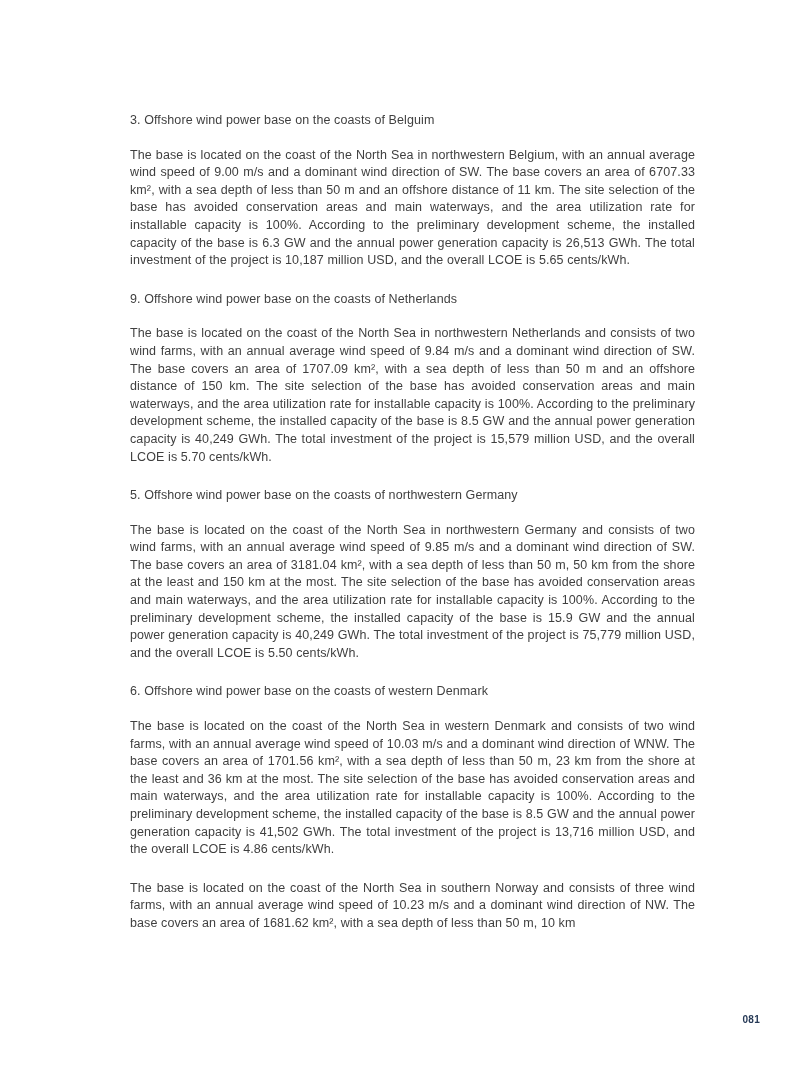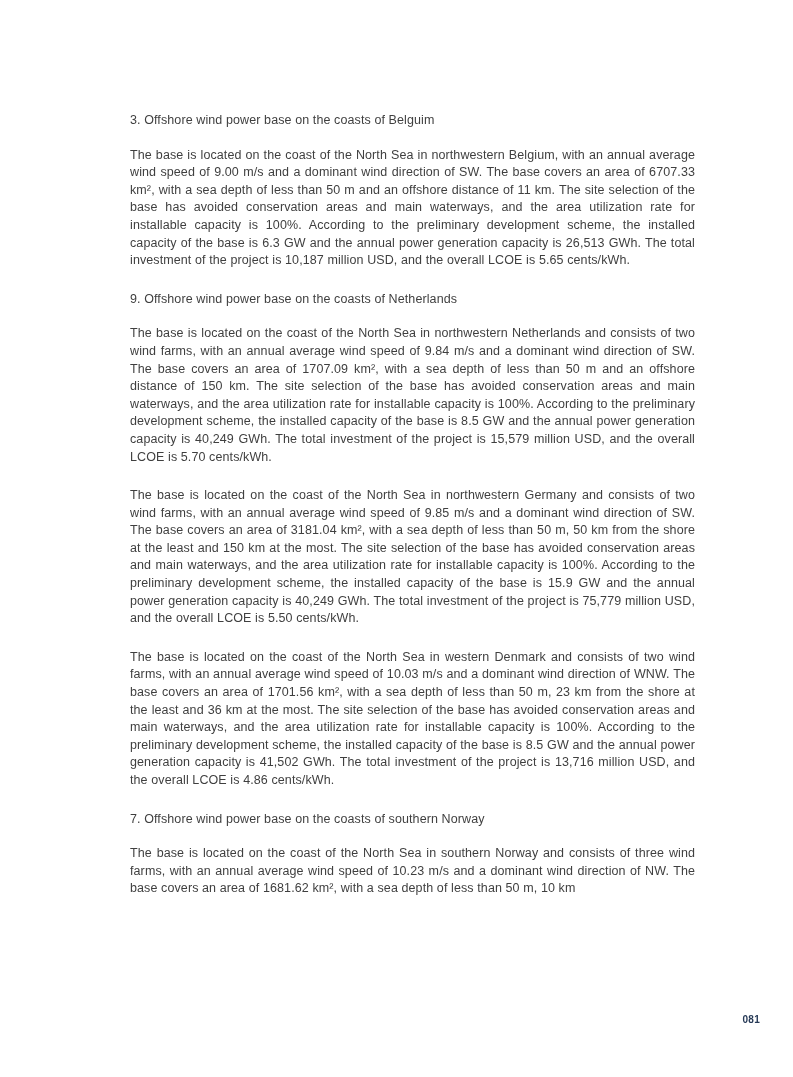--- a/index.html
+++ b/index.html
@@ -67,28 +67,29 @@
       <h2 class="section-heading">3. Offshore wind power base on the coasts of Belguim</h2>
       <p class="section-body">The base is located on the coast of the North Sea in northwestern Belgium, with an annual average wind speed of 9.00 m/s and a dominant wind direction of SW. The base covers an area of 6707.33 km², with a sea depth of less than 50 m and an offshore distance of 11 km. The site selection of the base has avoided conservation areas and main waterways, and the area utilization rate for installable capacity is 100%. According to the preliminary development scheme, the installed capacity of the base is 6.3 GW and the annual power generation capacity is 26,513 GWh. The total investment of the project is 10,187 million USD, and the overall LCOE is 5.65 cents/kWh.</p>
     </div>
 
     <div class="section">
       <h2 class="section-heading">9. Offshore wind power base on the coasts of Netherlands</h2>
       <p class="section-body">The base is located on the coast of the North Sea in northwestern Netherlands and consists of two wind farms, with an annual average wind speed of 9.84 m/s and a dominant wind direction of SW. The base covers an area of 1707.09 km², with a sea depth of less than 50 m and an offshore distance of 150 km. The site selection of the base has avoided conservation areas and main waterways, and the area utilization rate for installable capacity is 100%. According to the preliminary development scheme, the installed capacity of the base is 8.5 GW and the annual power generation capacity is 40,249 GWh. The total investment of the project is 15,579 million USD, and the overall LCOE is 5.70 cents/kWh.</p>
     </div>
 
     <div class="section">
+      <h2 class="section-heading">5. Offshore wind power base on the coasts of northwestern Germany</h2>
       <p class="section-body">The base is located on the coast of the North Sea in northwestern Germany and consists of two wind farms, with an annual average wind speed of 9.85 m/s and a dominant wind direction of SW. The base covers an area of 3181.04 km², with a sea depth of less than 50 m, 50 km from the shore at the least and 150 km at the most. The site selection of the base has avoided conservation areas and main waterways, and the area utilization rate for installable capacity is 100%. According to the preliminary development scheme, the installed capacity of the base is 15.9 GW and the annual power generation capacity is 40,249 GWh. The total investment of the project is 75,779 million USD, and the overall LCOE is 5.50 cents/kWh.</p>
     </div>
 
     <div class="section">
+      <h2 class="section-heading">6. Offshore wind power base on the coasts of western Denmark</h2>
       <p class="section-body">The base is located on the coast of the North Sea in western Denmark and consists of two wind farms, with an annual average wind speed of 10.03 m/s and a dominant wind direction of WNW. The base covers an area of 1701.56 km², with a sea depth of less than 50 m, 23 km from the shore at the least and 36 km at the most. The site selection of the base has avoided conservation areas and main waterways, and the area utilization rate for installable capacity is 100%. According to the preliminary development scheme, the installed capacity of the base is 8.5 GW and the annual power generation capacity is 41,502 GWh. The total investment of the project is 13,716 million USD, and the overall LCOE is 4.86 cents/kWh.</p>
     </div>
 
     <div class="section">
-      <h2 class="section-heading">7. Offshore wind power base on the coasts of southern Norway</h2>
       <p class="section-body">The base is located on the coast of the North Sea in southern Norway and consists of three wind farms, with an annual average wind speed of 10.23 m/s and a dominant wind direction of NW. The base covers an area of 1681.62 km², with a sea depth of less than 50 m, 10 km</p>
     </div>
 
   </div>
 
   <div class="page-number">081</div>
 </div>
 
 </body></html>

